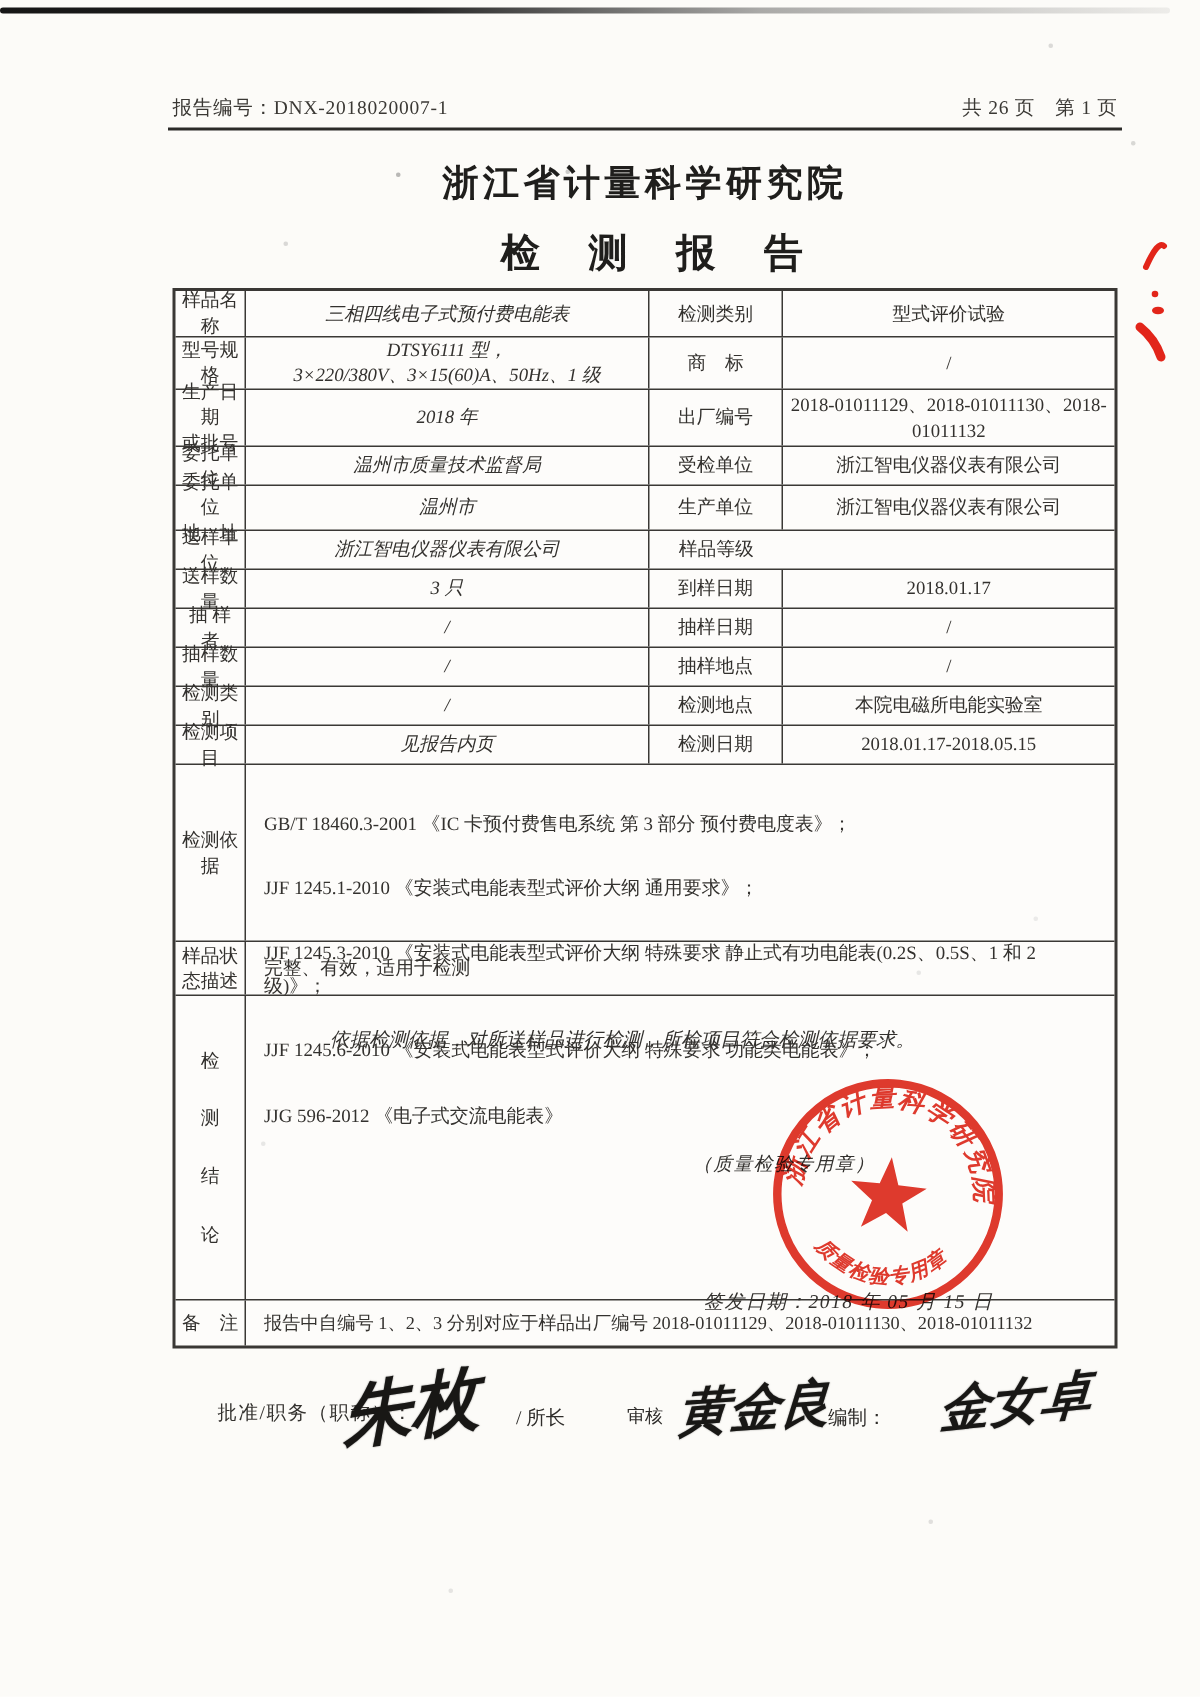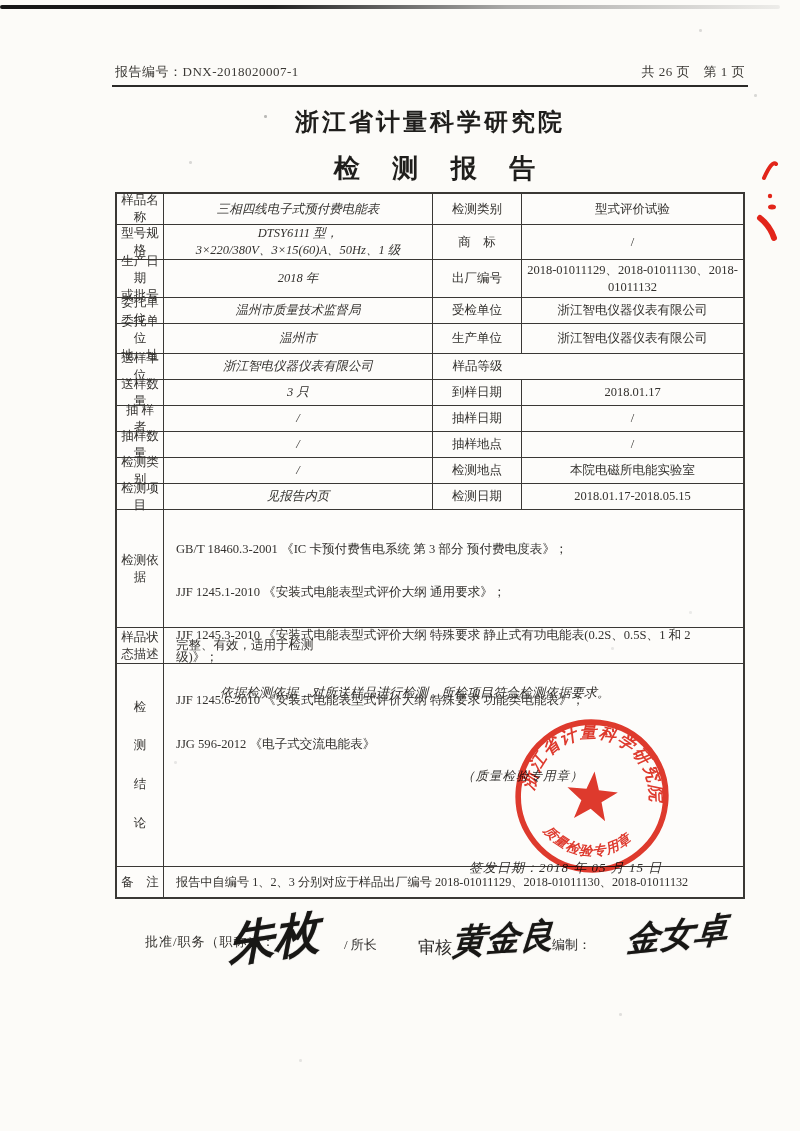--- a/index.html
+++ b/index.html
@@ -63,21 +63,21 @@
   .conclusion-text { position:absolute; top:20px; left:56px; right:14px;
     text-align:left; font-size:13px; }
   .seal-note { position:absolute; top:104px; left:298px; font-size:12.5px; letter-spacing:1px; }
   .issue-line { position:absolute; top:150px; left:305px; font-size:13px; letter-spacing:1px;margin-top:45px; }
   .stamp-svg { position:absolute; top:50px; left:346px; width:164px; height:164px;
     mix-blend-mode:multiply; opacity:.9; transform:rotate(6deg); z-index:3; }
   .remark-val { font-size:12.2px; }
   .footer-line { position:absolute; top:933px; left:115px; font-size:13px;
     color:#34322f; letter-spacing:1px;margin-left:30px; }
   .pos-post   { position:absolute; top:936px; left:344px; font-size:13px; }
-  .pos-review { position:absolute; top:936px; left:418px; font-size:17px; }
+  .pos-review { position:absolute; top:936px; left:418px; font-size:12px; }
   .pos-compile{ position:absolute; top:936px; left:552px; font-size:13px; }
   .handwriting {
     position:absolute; font-weight:bold; font-style:italic;
     color:#181715; white-space:nowrap;
     text-shadow:0 0 1px rgba(20,20,20,.6);
   }
   .sig-approver { top:908px; left:228px; font-size:46px; transform:rotate(-9deg) skewX(-6deg); }
   .sig-reviewer { top:916px; left:452px; font-size:34px; transform:rotate(-4deg) skewX(-8deg); }
   .sig-compiler { top:912px; left:626px; font-size:34px; transform:rotate(-6deg) skewX(-10deg); }
   .red-marks { position:absolute; top:150px; left:746px; width:54px; height:110px; }

